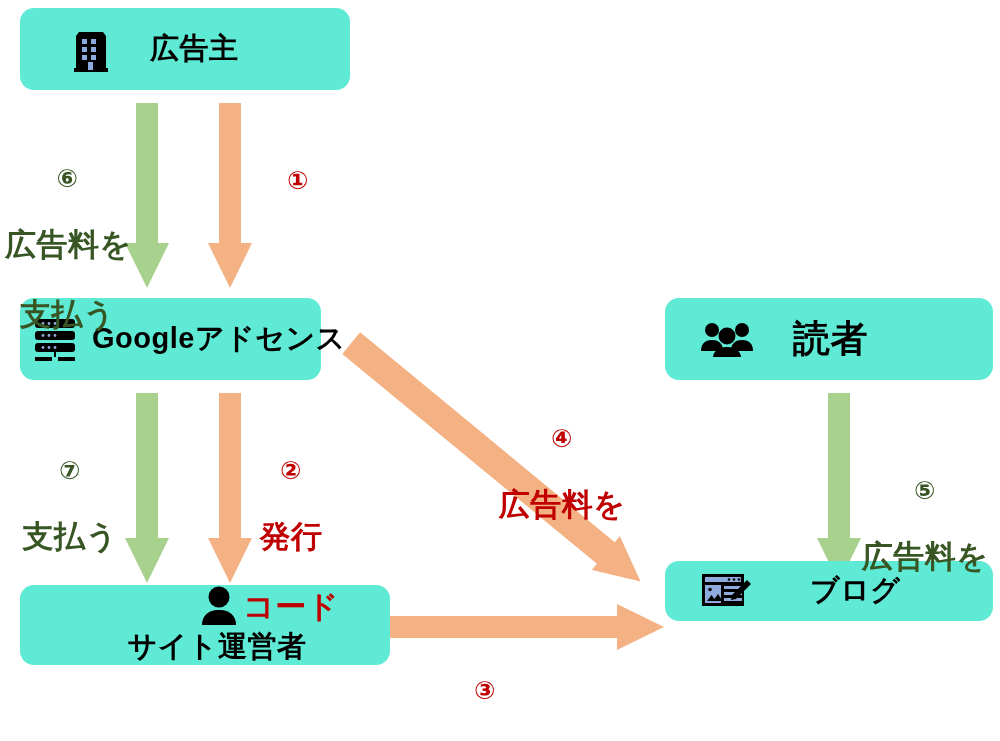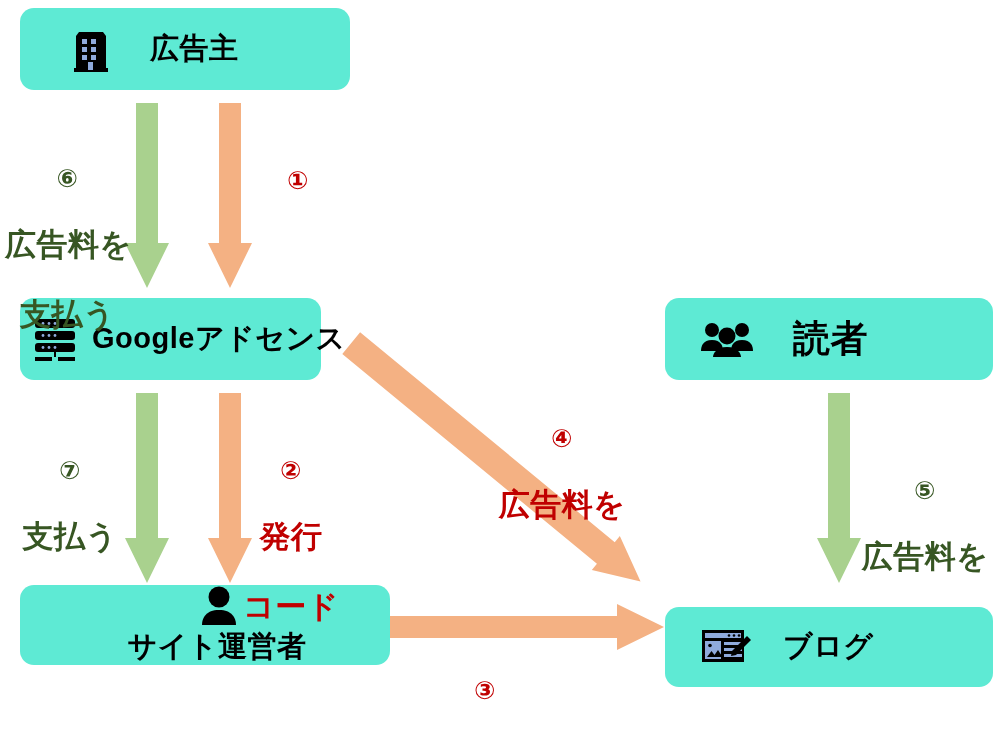--- a/index.html
+++ b/index.html
@@ -39,21 +39,21 @@
   #node-adsense .label{font-size:29px;margin-left:14px;}
 
   #node-owner{left:20px;top:585px;width:370px;height:80px;flex-direction:column;}
   #node-owner .ico{width:46px;margin-left:28px;}
   #node-owner .label{font-size:29px;margin-left:24px;}
 
   #node-reader{left:665px;top:298px;width:328px;height:82px;}
   #node-reader .ico{width:52px;margin-left:36px;}
   #node-reader .label{font-size:37px;margin-left:40px;}
 
-  #node-blog{left:665px;top:607px;width:328px;height:80px;}
+  #node-blog{left:665px;top:561px;width:328px;height:60px;gap:27px;}
   #node-blog .ico{width:50px;margin-left:36px;}
   #node-blog .label{font-size:29px;margin-left:32px;}
 
   
   .arrow{position:absolute;}
   .arrow svg{display:block;overflow:visible;}
 
   
   .edge-label{
     position:absolute;

